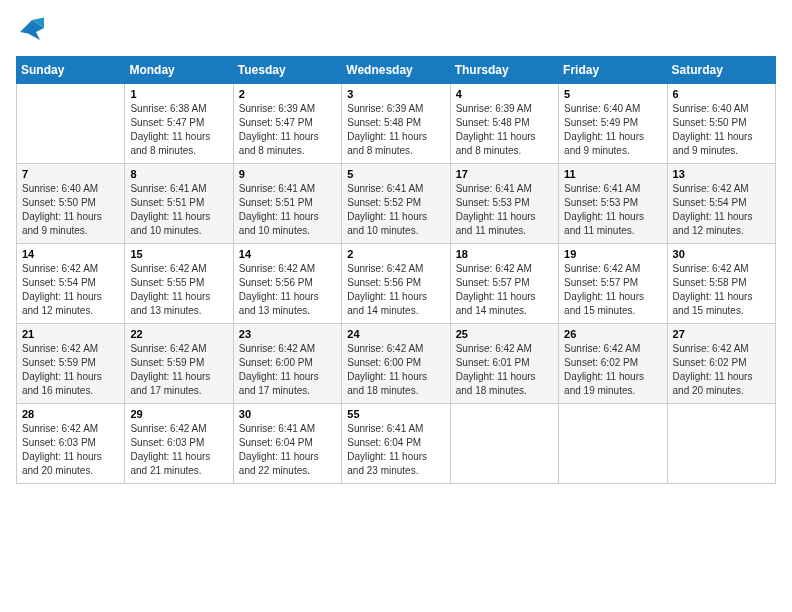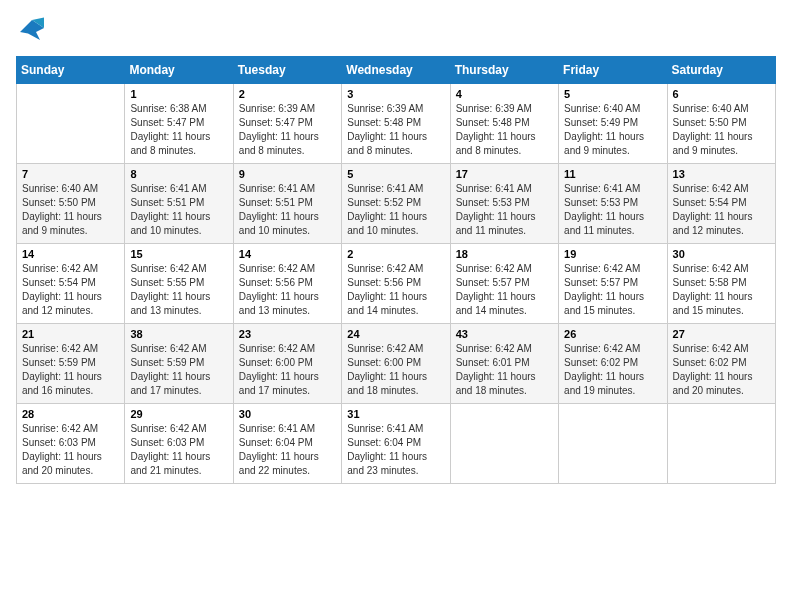--- a/index.html
+++ b/index.html
@@ -243,39 +243,39 @@
         </td>
       </tr>
       <tr>
         <td>
           <div class="day-num">21</div>
           <div class="day-info" style="white-space: pre-line;">Sunrise: 6:42 AM
 Sunset: 5:59 PM
 Daylight: 11 hours and 16 minutes.</div>
         </td>
         <td>
-          <div class="day-num">38</div>
+          <div class="day-num">22</div>
           <div class="day-info" style="white-space: pre-line;">Sunrise: 6:42 AM
 Sunset: 5:59 PM
 Daylight: 11 hours and 17 minutes.</div>
         </td>
         <td>
           <div class="day-num">23</div>
           <div class="day-info" style="white-space: pre-line;">Sunrise: 6:42 AM
 Sunset: 6:00 PM
 Daylight: 11 hours and 17 minutes.</div>
         </td>
         <td>
           <div class="day-num">24</div>
           <div class="day-info" style="white-space: pre-line;">Sunrise: 6:42 AM
 Sunset: 6:00 PM
 Daylight: 11 hours and 18 minutes.</div>
         </td>
         <td>
-          <div class="day-num">43</div>
+          <div class="day-num">25</div>
           <div class="day-info" style="white-space: pre-line;">Sunrise: 6:42 AM
 Sunset: 6:01 PM
 Daylight: 11 hours and 18 minutes.</div>
         </td>
         <td>
           <div class="day-num">26</div>
           <div class="day-info" style="white-space: pre-line;">Sunrise: 6:42 AM
 Sunset: 6:02 PM
 Daylight: 11 hours and 19 minutes.</div>
         </td>
@@ -299,21 +299,21 @@
 Sunset: 6:03 PM
 Daylight: 11 hours and 21 minutes.</div>
         </td>
         <td>
           <div class="day-num">30</div>
           <div class="day-info" style="white-space: pre-line;">Sunrise: 6:41 AM
 Sunset: 6:04 PM
 Daylight: 11 hours and 22 minutes.</div>
         </td>
         <td>
-          <div class="day-num">31</div>
+          <div class="day-num">55</div>
           <div class="day-info" style="white-space: pre-line;">Sunrise: 6:41 AM
 Sunset: 6:04 PM
 Daylight: 11 hours and 23 minutes.</div>
         </td>
         <td></td>
         <td></td>
         <td></td>
       </tr>
     </tbody>
 </table>

